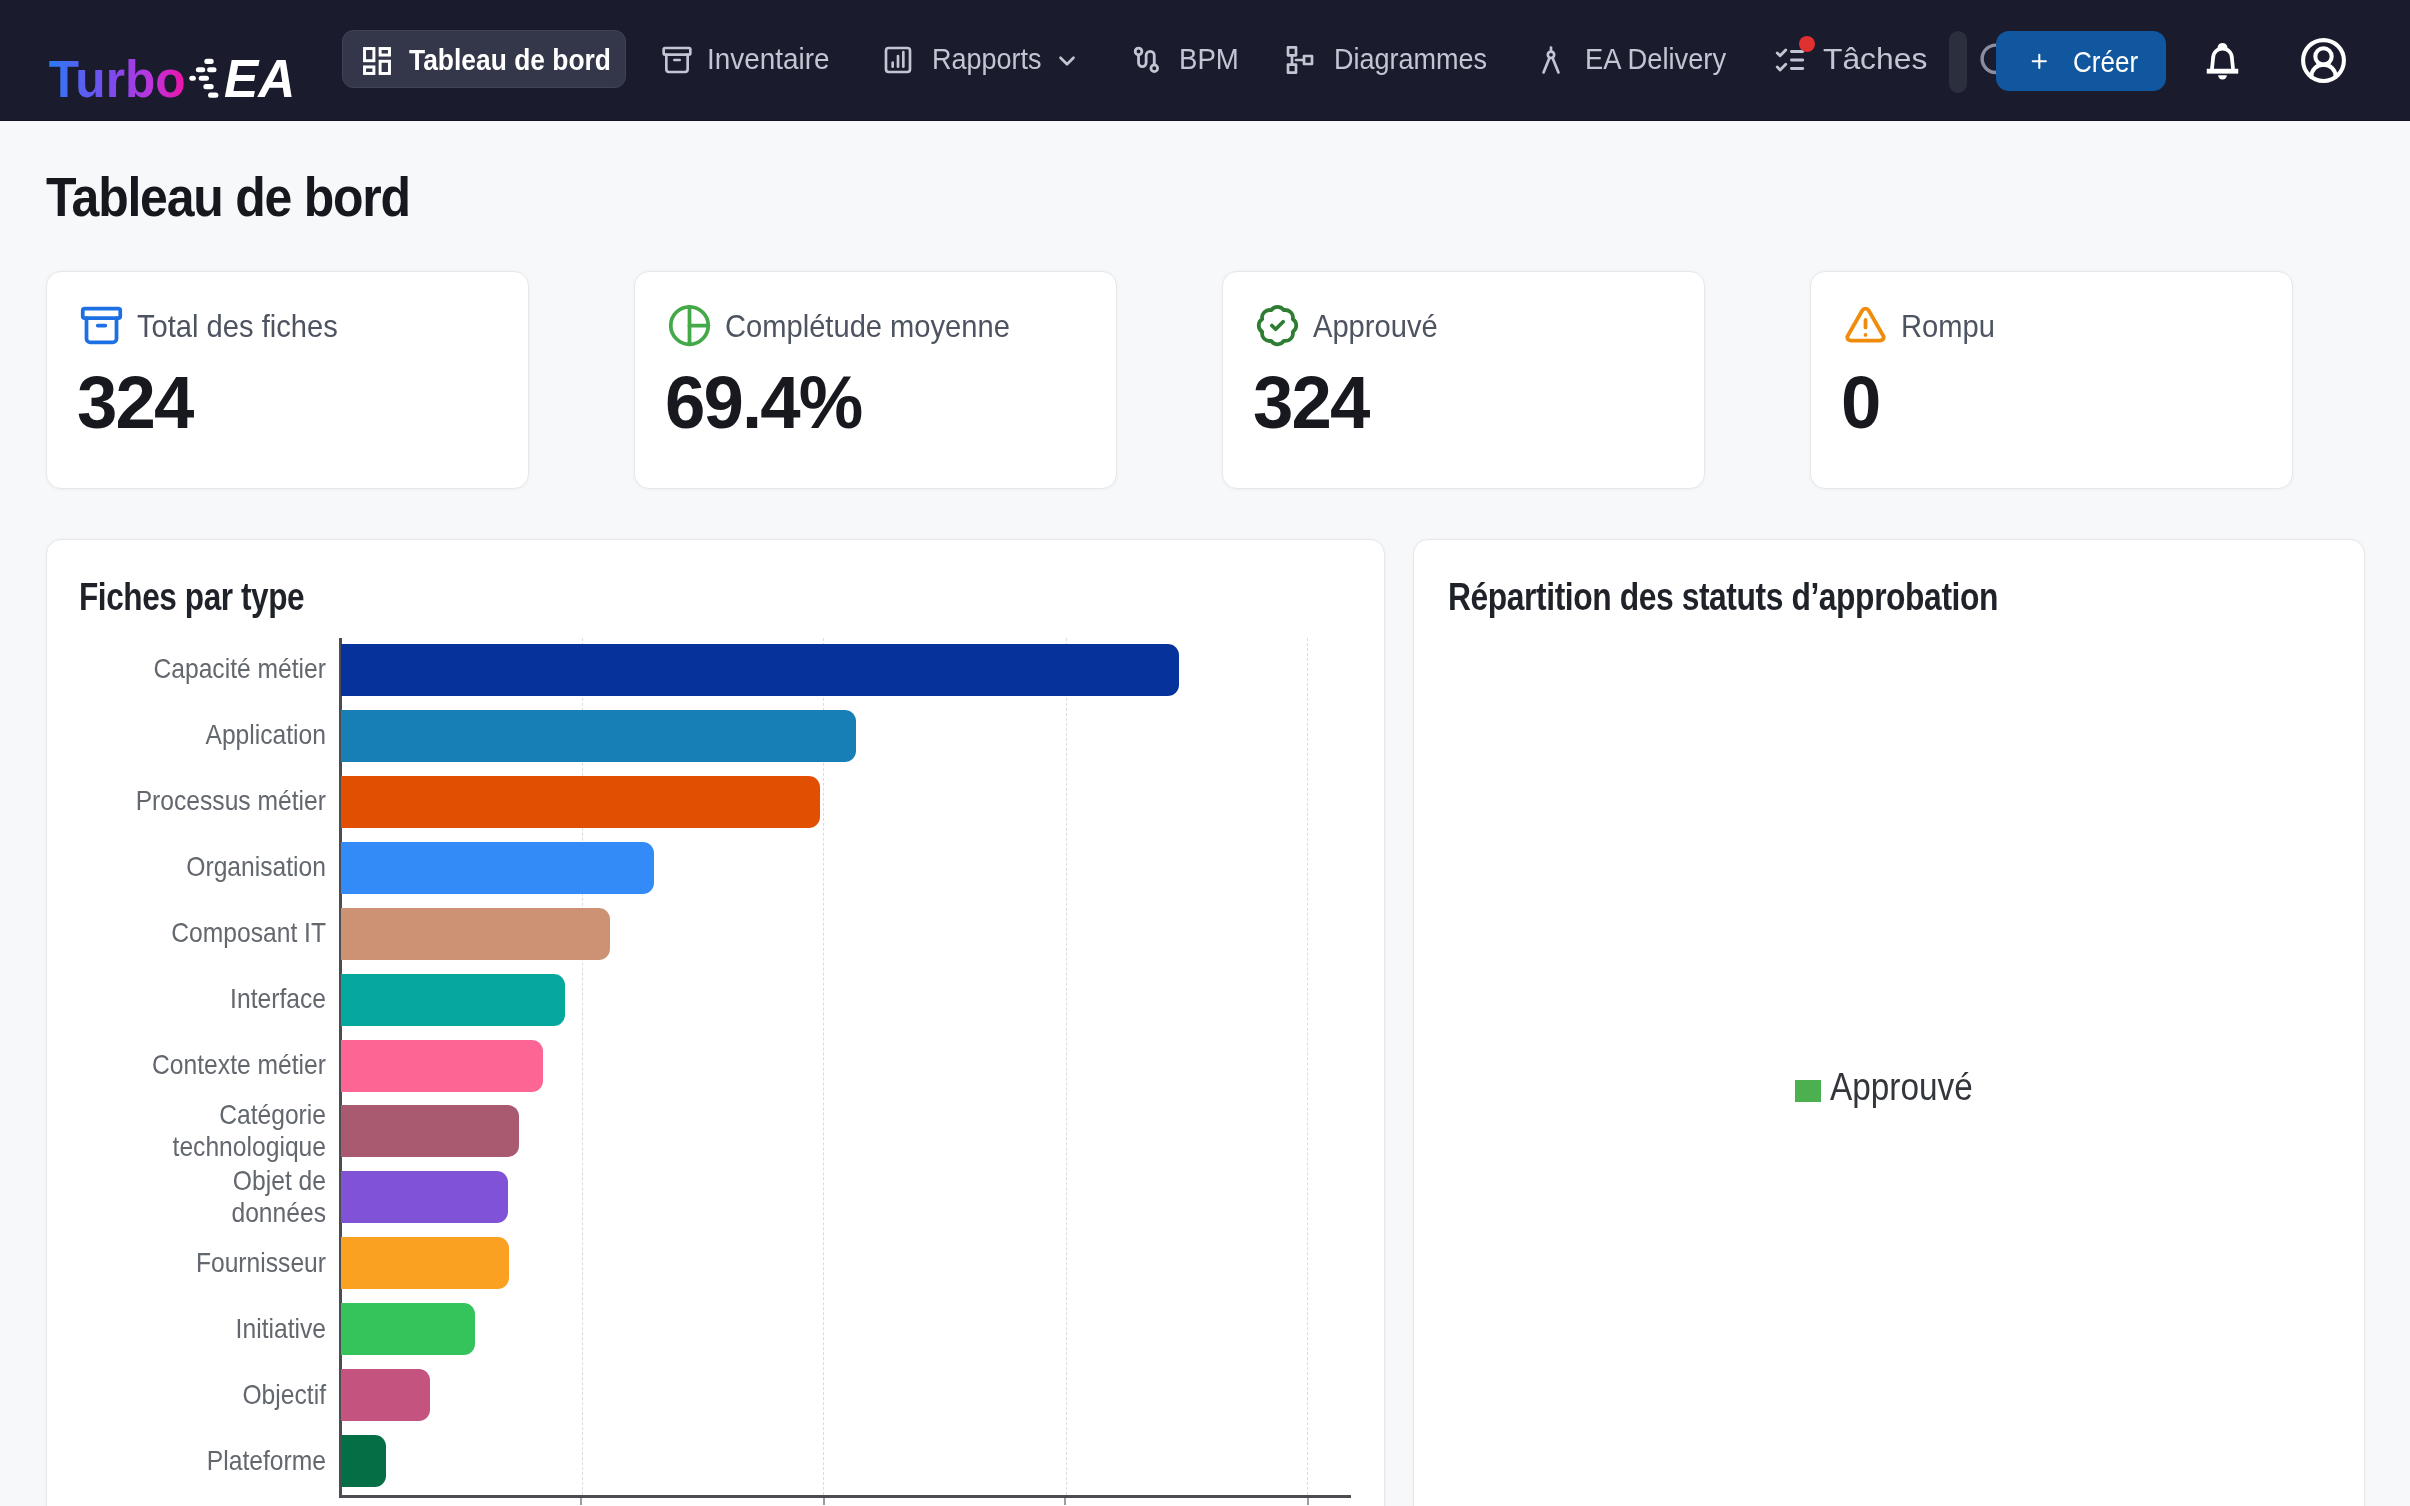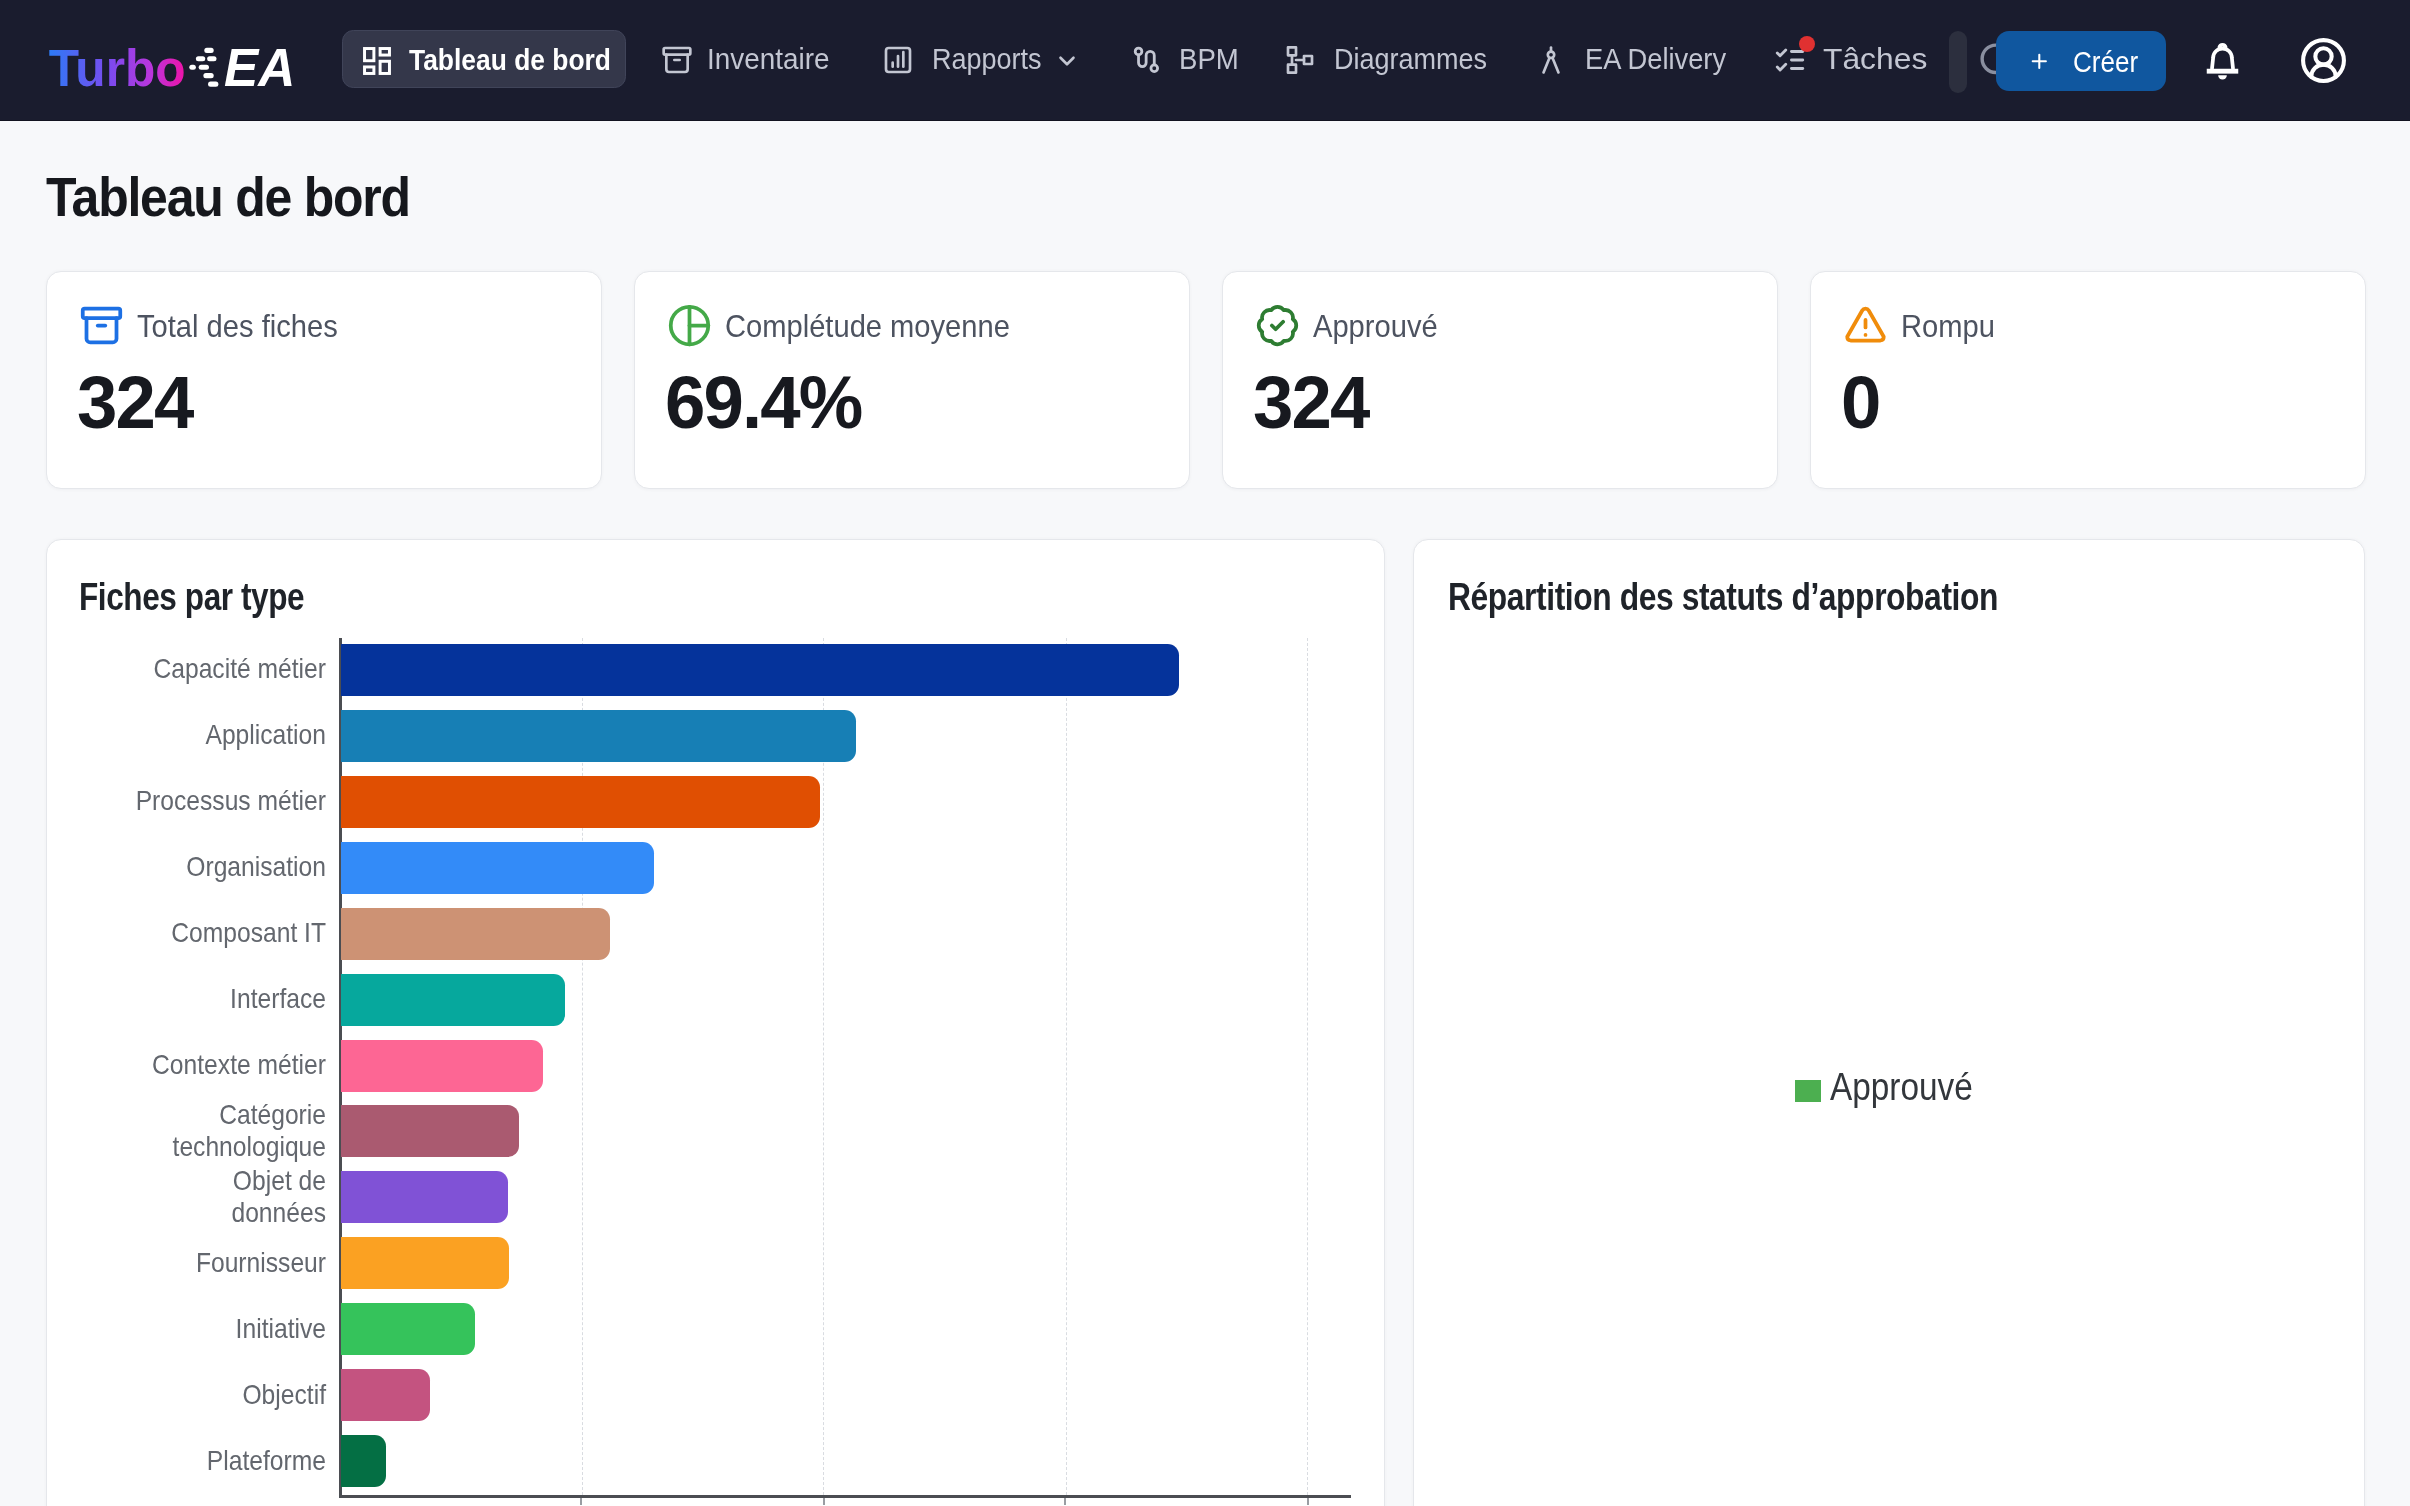--- a/index.html
+++ b/index.html
@@ -6,41 +6,41 @@
   html,body { width:2411px; height:1507px; overflow:hidden; }
   body { background:#f7f8fa; font-family:"Liberation Sans", sans-serif; position:relative; }
   .abs { position:absolute; }
 
   
   #nav { position:absolute; left:0; top:0; width:2411px; height:121px; background:#1a1c2e; border-bottom:1.9px solid #121320; }
   .ntxt { color:#c3c6d2; font-size:30px; line-height:30px; transform-origin:0 50%; }
   #pill { position:absolute; left:342px; top:30px; width:284px; height:58px; background:#34374a; border:0.9px solid #404459; border-radius:11.3px; }
 
   
-  .card { position:absolute; top:271px; width:556px; height:218px; background:#fff; border:1.9px solid #e5e7eb; border-radius:15px; box-shadow:0 0.9px 3.8px rgba(16,24,40,.04); }
+  .card { position:absolute; top:271px; width:483px; height:218px; background:#fff; border:1.9px solid #e5e7eb; border-radius:15px; box-shadow:0 0.9px 3.8px rgba(16,24,40,.04); }
   .card .lbl { position:absolute; left:90px; top:38px; font-size:32px; line-height:32px; color:#4d5360; transform-origin:0 50%; transform:scaleX(0.91); white-space:nowrap; }
   .card .num { position:absolute; left:30px; top:94px; font-size:74px; line-height:74px; font-weight:bold; color:#17191f; letter-spacing:-1.9px; transform-origin:0 0; transform:scaleX(0.98); }
   .card svg.cicon { position:absolute; left:32px; top:31px; }
 
   
   .panel { position:absolute; top:539px; background:#fff; border:1.9px solid #e5e7eb; border-radius:15px; height:1318px; box-shadow:0 0.9px 3.8px rgba(16,24,40,.04); }
   .ptitle { position:absolute; font-size:38px; line-height:38px; font-weight:bold; color:#1f2329; letter-spacing:-0.5px; transform-origin:0 50%; white-space:nowrap; }
 
   
   .grid { position:absolute; top:638px; width:0; height:857px; border-left:1.9px dashed #d9dce1; }
   .bar  { position:absolute; left:341px; height:52px; border-radius:0 11.3px 11.3px 0; }
   .blab { position:absolute; width:282px; right:2085px; text-align:right; font-size:28px; color:#63676e; line-height:32px; transform-origin:100% 50%; transform:scaleX(0.88); }
 </style>
 </head>
 <body>
 
 <div id="nav"></div>
 <div id="pill"></div>
 
-<div class="abs" id="logo" style="left:47px; top:29px; width:264px; height:75px;">
+<div class="abs" id="logo" style="left:47px; top:40px; width:264px; height:75px;">
   <svg width="264" height="75" viewBox="0 0 280 80">
     <defs>
       <linearGradient id="lg" x1="0" y1="0" x2="148" y2="0" gradientUnits="userSpaceOnUse">
         <stop offset="0" stop-color="#2b7bf5"></stop>
         <stop offset="0.45" stop-color="#7c4aef"></stop>
         <stop offset="0.75" stop-color="#bb35dc"></stop>
         <stop offset="1" stop-color="#f011a5"></stop>
       </linearGradient>
     </defs>
     <text x="1" y="61" font-family="Liberation Sans, sans-serif" font-size="56" font-weight="bold" fill="url(#lg)" textLength="146" lengthAdjust="spacingAndGlyphs">Turbo</text>

